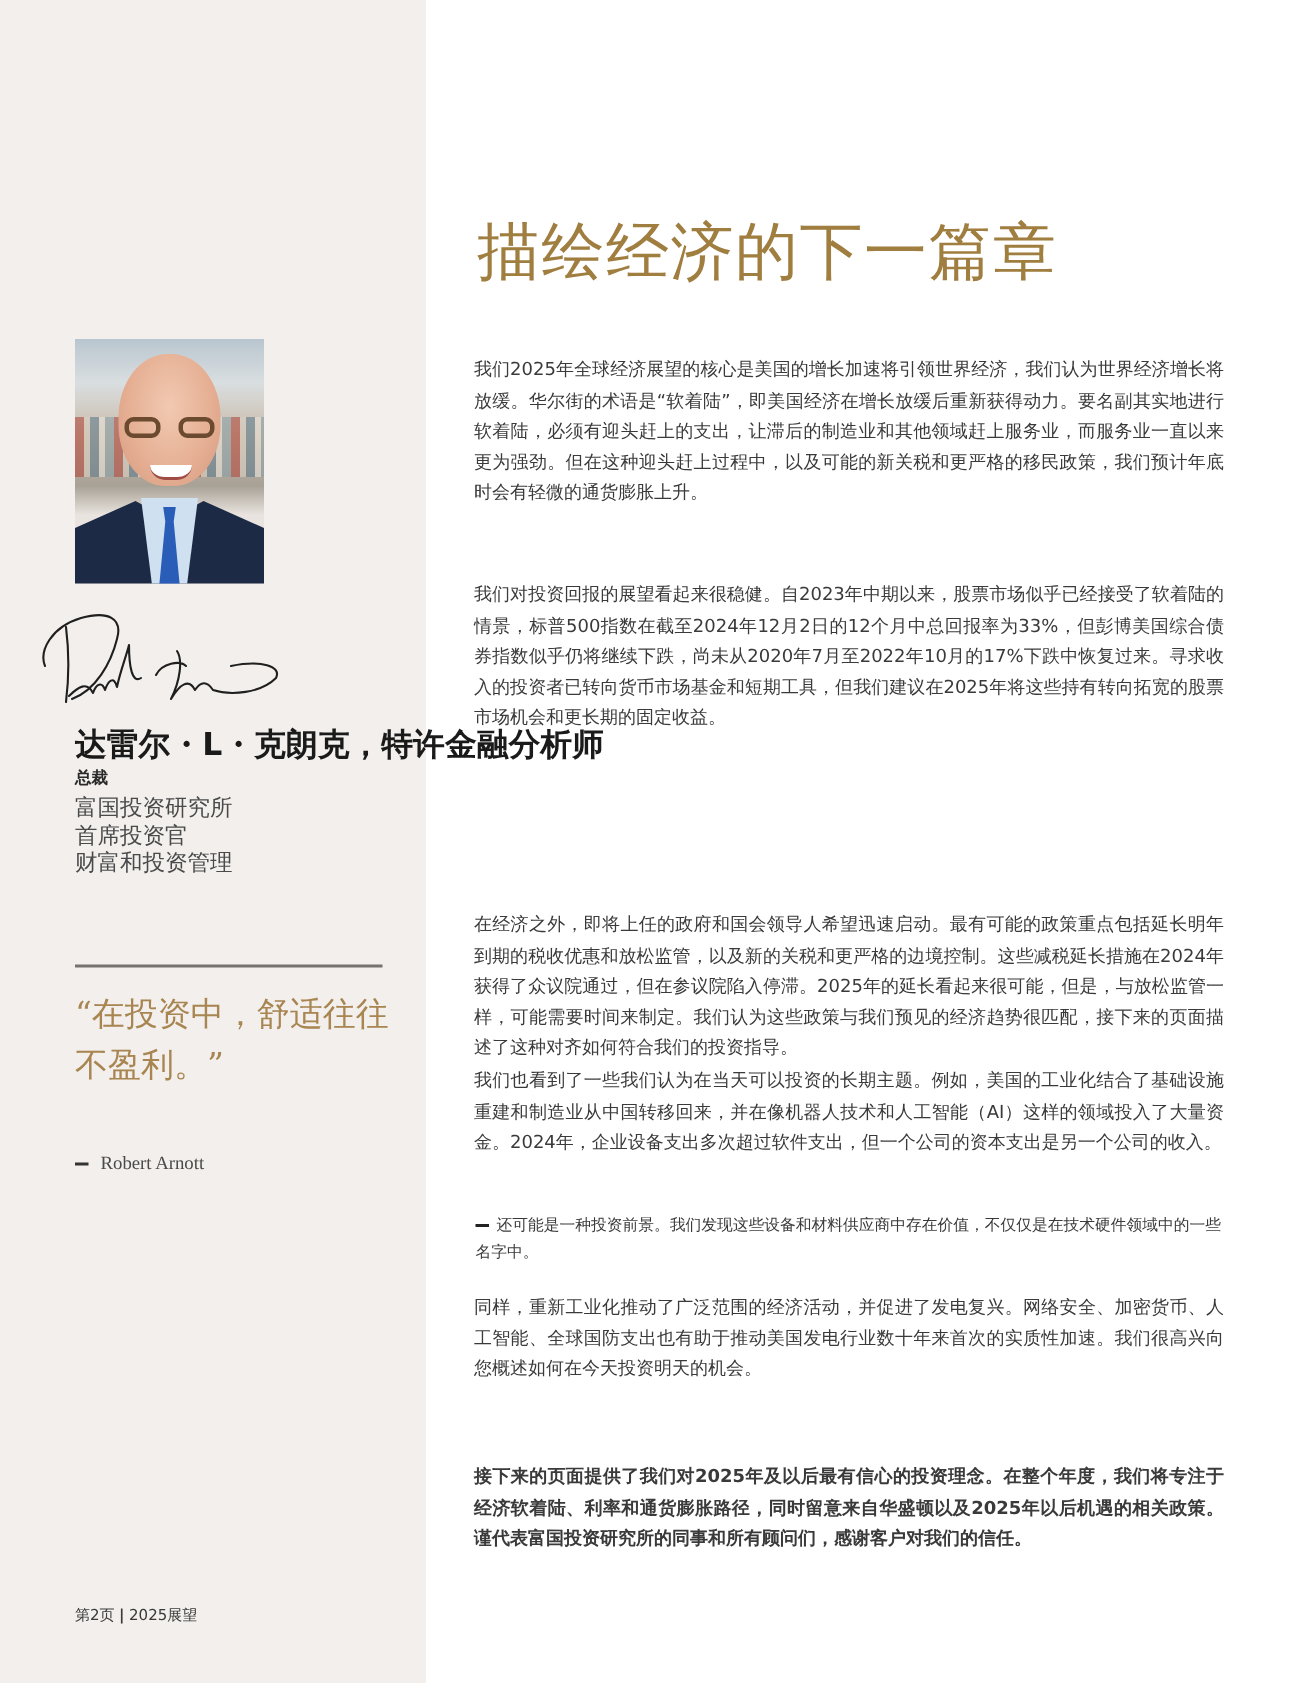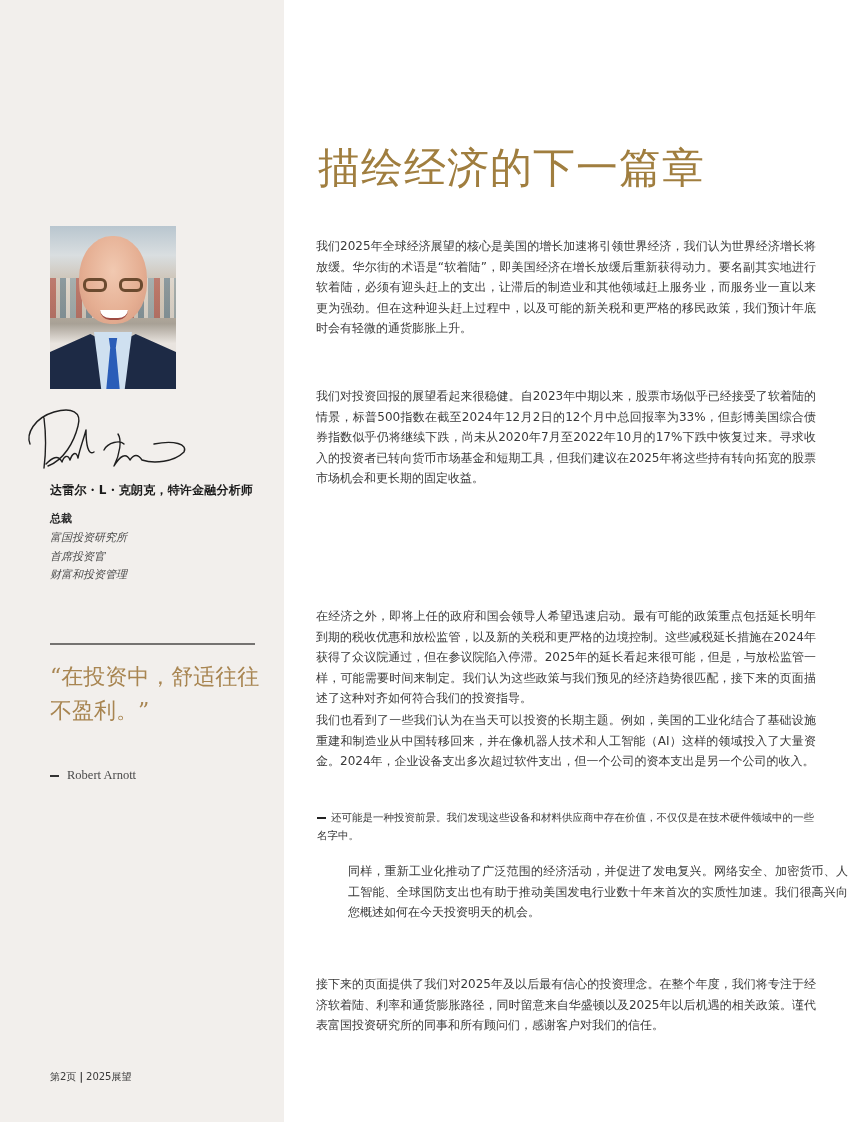--- a/index.html
+++ b/index.html
@@ -108,42 +108,41 @@
       position: absolute;
       left: 24px;
       top: 404px;
       width: 170px;
       height: 70px;
     }
     .name {
       position: absolute;
       left: 50px;
       top: 482px;
-      font-size: 12px;
+      font-size: 21px;
       font-weight: bold;
       color: #1a1a1a;
       white-space: nowrap;
       letter-spacing: 0.2px;
     }
     .role {
       position: absolute;
       left: 50px;
       top: 511px;
       font-size: 11px;
       font-weight: bold;
       color: #2a2a2a;
     }
     .titles {
       position: absolute;
       left: 50px;
       top: 529px;
-      font-size: 11px;
+      font-size: 15px;
       line-height: 18.5px;
       color: #4a4a4a;
-      font-style: italic;
     }
     .titles div { margin: 0; }
     .divider {
       position: absolute;
       left: 50px;
       top: 643px;
       width: 205px;
       height: 2px;
       background: #757371;
     }
@@ -271,14 +270,14 @@
 
 <p class="para" style="top:236px;">我们2025年全球经济展望的核心是美国的增长加速将引领世界经济，我们认为世界经济增长将放缓。华尔街的术语是“软着陆”，即美国经济在增长放缓后重新获得动力。要名副其实地进行软着陆，必须有迎头赶上的支出，让滞后的制造业和其他领域赶上服务业，而服务业一直以来更为强劲。但在这种迎头赶上过程中，以及可能的新关税和更严格的移民政策，我们预计年底时会有轻微的通货膨胀上升。</p>
 <p class="para" style="top:386px;">我们对投资回报的展望看起来很稳健。自2023年中期以来，股票市场似乎已经接受了软着陆的情景，标普500指数在截至2024年12月2日的12个月中总回报率为33%，但彭博美国综合债券指数似乎仍将继续下跌，尚未从2020年7月至2022年10月的17%下跌中恢复过来。寻求收入的投资者已转向货币市场基金和短期工具，但我们建议在2025年将这些持有转向拓宽的股票市场机会和更长期的固定收益。</p>
 <p class="para" style="top:559px;margin-top:47px;">在经济之外，即将上任的政府和国会领导人希望迅速启动。最有可能的政策重点包括延长明年到期的税收优惠和放松监管，以及新的关税和更严格的边境控制。这些减税延长措施在2024年获得了众议院通过，但在参议院陷入停滞。2025年的延长看起来很可能，但是，与放松监管一样，可能需要时间来制定。我们认为这些政策与我们预见的经济趋势很匹配，接下来的页面描述了这种对齐如何符合我们的投资指导。</p>
 <p class="para" style="top:710px;">我们也看到了一些我们认为在当天可以投资的长期主题。例如，美国的工业化结合了基础设施重建和制造业从中国转移回来，并在像机器人技术和人工智能（AI）这样的领域投入了大量资金。2024年，企业设备支出多次超过软件支出，但一个公司的资本支出是另一个公司的收入。</p>
 
 <p class="note" style="top:807px;">
   <span class="dash"></span><span>还可能是一种投资前景。我们发现这些设备和材料供应商中存在价值，不仅仅是在技术硬件领域中的一些名字中。</span>
 </p>
 
-<p class="para" style="top:861px;margin-left:32px;">同样，重新工业化推动了广泛范围的经济活动，并促进了发电复兴。网络安全、加密货币、人工智能、全球国防支出也有助于推动美国发电行业数十年来首次的实质性加速。我们很高兴向您概述如何在今天投资明天的机会。</p>
-<p class="para" style="top:974px;">接下来的页面提供了我们对2025年及以后最有信心的投资理念。在整个年度，我们将专注于经济软着陆、利率和通货膨胀路径，同时留意来自华盛顿以及2025年以后机遇的相关政策。谨代表富国投资研究所的同事和所有顾问们，感谢客户对我们的信任。</p>
+<p class="para" style="top:861px;">同样，重新工业化推动了广泛范围的经济活动，并促进了发电复兴。网络安全、加密货币、人工智能、全球国防支出也有助于推动美国发电行业数十年来首次的实质性加速。我们很高兴向您概述如何在今天投资明天的机会。</p>
+<p class="para" style="top:974px;font-weight:bold;">接下来的页面提供了我们对2025年及以后最有信心的投资理念。在整个年度，我们将专注于经济软着陆、利率和通货膨胀路径，同时留意来自华盛顿以及2025年以后机遇的相关政策。谨代表富国投资研究所的同事和所有顾问们，感谢客户对我们的信任。</p>
 
 </body></html>

